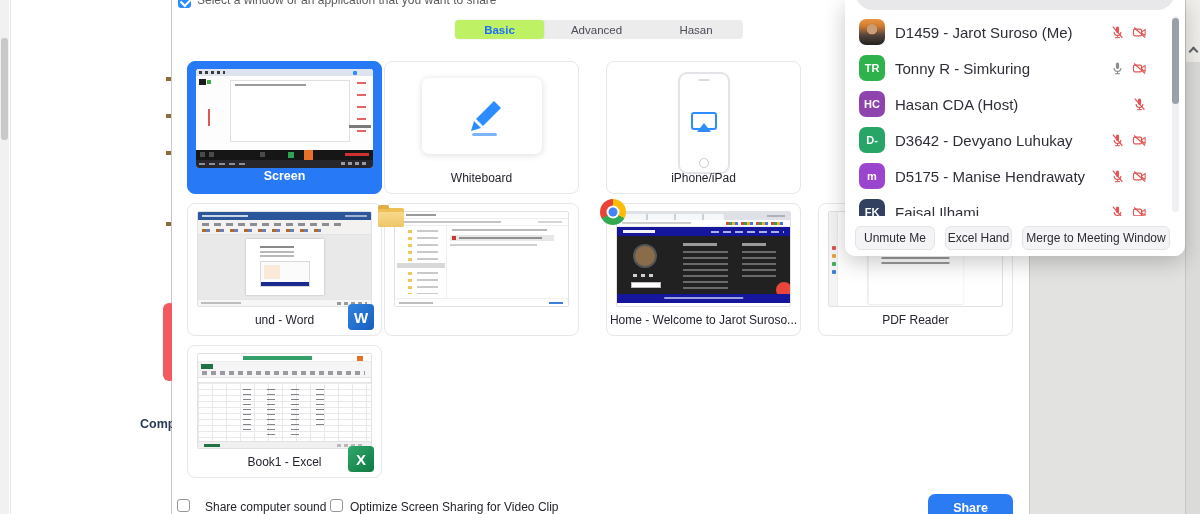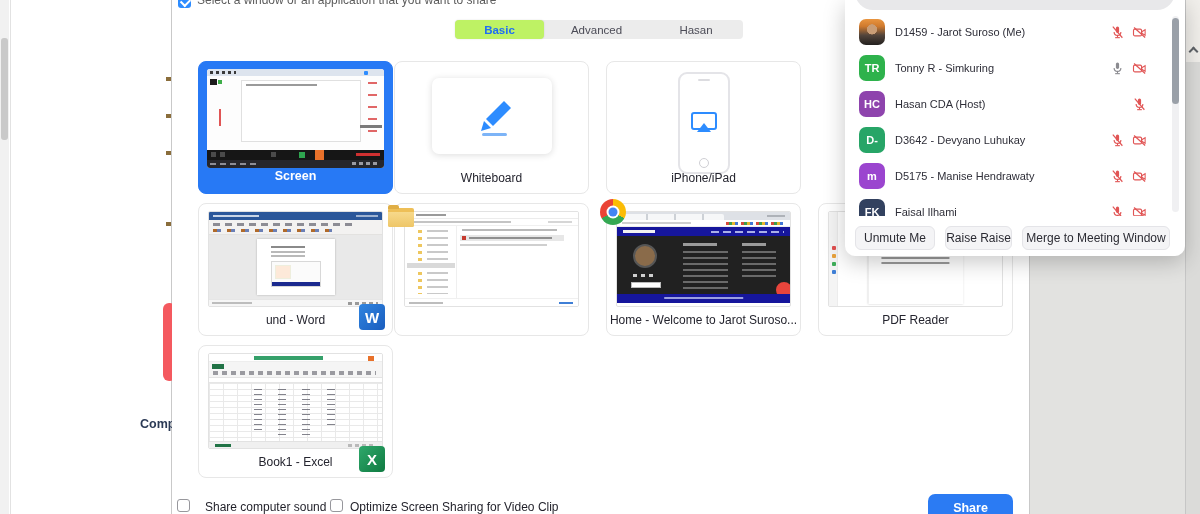--- a/index.html
+++ b/index.html
@@ -37,21 +37,21 @@
 
   
   .tile { position:absolute; width:195px; height:133px; background:#fff; border:1px solid #e7e7e7; border-radius:8px; }
   .tile.selected { background:#2779f5; border-color:#2779f5; }
   .tile-label { position:absolute; left:0; right:0; bottom:8px; text-align:center; font-size:12px; color:#24242e; white-space:nowrap; overflow:hidden; }
   .tile.selected .tile-label { color:#fff; font-weight:bold; bottom:10px; font-size:12.5px; }
   .tile-appicon { position:absolute; right:7px; bottom:5px; width:26px; height:26px; z-index:2; }
 
   
   .r1 { top:61px; } .r2 { top:203px; } .r3 { top:345px; }
-  .c1 { left:26px; } .c2 { left:222px; } .c3 { left:434px; } .c4 { left:646px; }
+  .c1 { left:15px; } .c2 { left:212px; } .c3 { left:434px; } .c4 { left:646px; }
 
   
   .thumb { position:absolute; left:9px; right:9px; top:7px; height:96px; background:#fff; border:1px solid #e2e2e2; border-radius:2px; overflow:hidden; }
 
   
   .thumb-screen { left:8px; right:8px; top:7px; height:99px; border:none; border-radius:3px; background:#fff; }
   .ts-title { height:7px; background:#dde4ee; position:relative; }
   .ts-title::before { content:""; position:absolute; left:3px; top:2px; width:26px; height:3px;
       background:repeating-linear-gradient(90deg,#3a3a3a 0 3px,transparent 3px 6px); }
   .ts-title::after { content:""; position:absolute; right:16px; top:2px; width:4px; height:4px; background:#2d8cff; border-radius:1px; }
@@ -202,21 +202,21 @@
   
   #participants-panel { position:absolute; left:845px; top:0; width:340px; height:256px; background:#fff; border-radius:0 0 10px 10px; box-shadow:0 6px 22px rgba(0,0,0,.22); z-index:10; }
   .search-pill { position:absolute; left:10px; top:-26px; width:320px; height:36px; background:#e8e8ea; border-radius:18px; overflow:hidden; }
 
   .plist { position:absolute; left:0; top:14px; width:324px; height:202px; overflow:hidden; }
   .prow { position:relative; height:36px; display:flex; align-items:center; padding-left:14px; }
   .avatar { width:26px; height:26px; border-radius:7px; color:#fff; font-size:11px; font-weight:bold; display:flex; align-items:center; justify-content:center; flex:0 0 26px; }
   .avatar-photo { background:
       radial-gradient(circle at 50% 40%, #c99d76 0 24%, rgba(0,0,0,0) 26%),
       linear-gradient(180deg,#e9953f 0%,#d07a2e 28%,#53453c 62%,#23201e 100%); }
-  .pname { margin-left:10px; font-size:11px; color:#2e2e38; white-space:nowrap; }
+  .pname { margin-left:10px; font-size:15px; color:#2e2e38; white-space:nowrap; }
   .picons { position:absolute; right:22px; top:0; height:36px; display:flex; align-items:center; gap:7px; }
   .icon16 { width:15px; height:15px; }
   .ic-red { color:#e15555; } .ic-gray { color:#8b8b90; }
 
   .pscroll-track { position:absolute; left:327px; top:16px; width:7px; height:196px; background:#f0f0f2; border-radius:4px; }
   .pscroll-thumb { position:absolute; left:327px; top:18px; width:7px; height:86px; background:#9aa0a8; border-radius:4px; }
 
   .pbtn { position:absolute; top:226px; height:24px; background:#f4f4f6; border:1px solid #e4e4e8; border-radius:6px; font-size:12px; color:#2b2b33; font-family:inherit; white-space:nowrap; }
   .pbtn.b1 { left:10px; width:80px; } .pbtn.b2 { left:100px; width:67px; } .pbtn.b3 { left:177px; width:148px; }
 </style>
@@ -497,17 +497,17 @@
             <line x1="2.2" y1="2.6" x2="14" y2="13.4" stroke="currentColor" stroke-width="1.3"></line>
           </svg>
         </div>
       </div>
     </div>
 
     <div class="pscroll-track"></div>
     <div class="pscroll-thumb"></div>
 
     <button class="pbtn b1">Unmute Me</button>
-    <button class="pbtn b2">Raise Raise</button>
+    <button class="pbtn b2">Excel Hand</button>
     <button class="pbtn b3">Merge to Meeting Window</button>
   </div>
 
 </div>
 
 </body></html>

